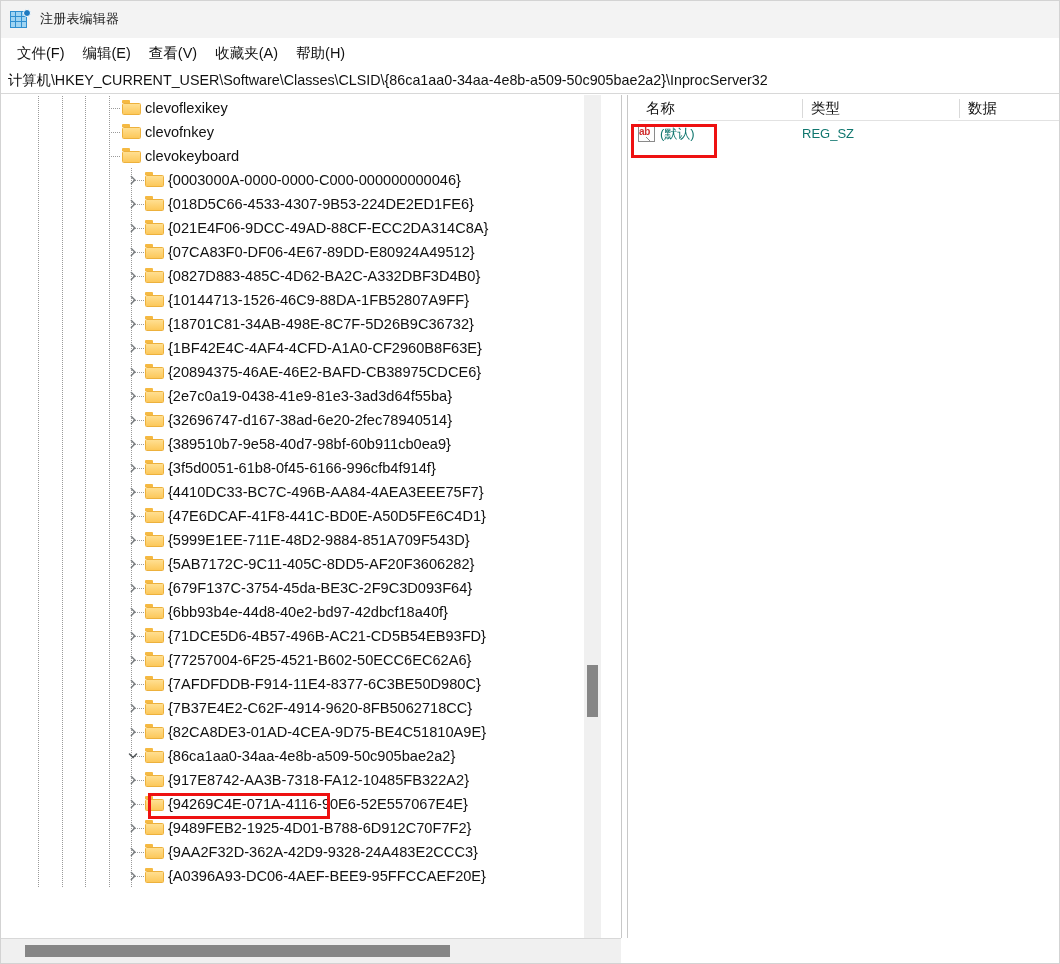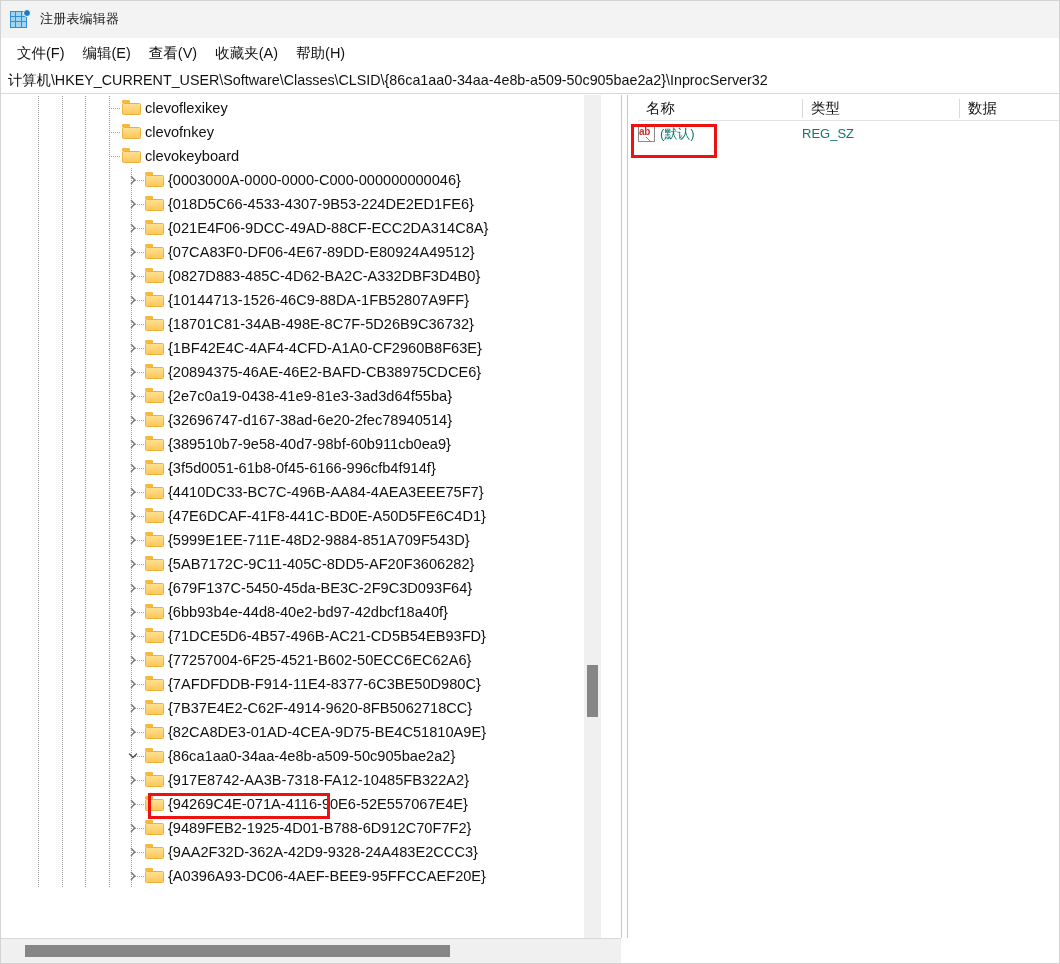--- a/index.html
+++ b/index.html
@@ -554,21 +554,21 @@
               <div class="vstub" style="left: 131px; top: 0px; height: 24px;"></div>
               <div class="chev" style="left: 126px;">
                 <svg width="10" height="10" viewBox="0 0 10 10">
                   <path d="M3.3 1.5 L6.9 5 L3.3 8.5" fill="none" stroke="#7a7e81" stroke-width="1.5" stroke-linecap="round" stroke-linejoin="round"></path>
                 </svg>
               </div>
               <div class="folder" style="left: 145px; top: 4px;">
                 <div class="tab"></div>
                 <div class="body"></div>
               </div>
-              <div class="lbl" style="position: absolute; left: 165px;">{679F137C-5450-45da-BE3C-2F9C3D093F64}</div>
+              <div class="lbl" style="position: absolute; left: 165px;">{679F137C-3754-45da-BE3C-2F9C3D093F64}</div>
             </div>
             <div class="trow" style="height: 24px;">
               <div class="hguide" style="left: 131px; top: 12px; width: 13px;"></div>
               <div class="vstub" style="left: 131px; top: 0px; height: 24px;"></div>
               <div class="chev" style="left: 126px;">
                 <svg width="10" height="10" viewBox="0 0 10 10">
                   <path d="M3.3 1.5 L6.9 5 L3.3 8.5" fill="none" stroke="#7a7e81" stroke-width="1.5" stroke-linecap="round" stroke-linejoin="round"></path>
                 </svg>
               </div>
               <div class="folder" style="left: 145px; top: 4px;">

